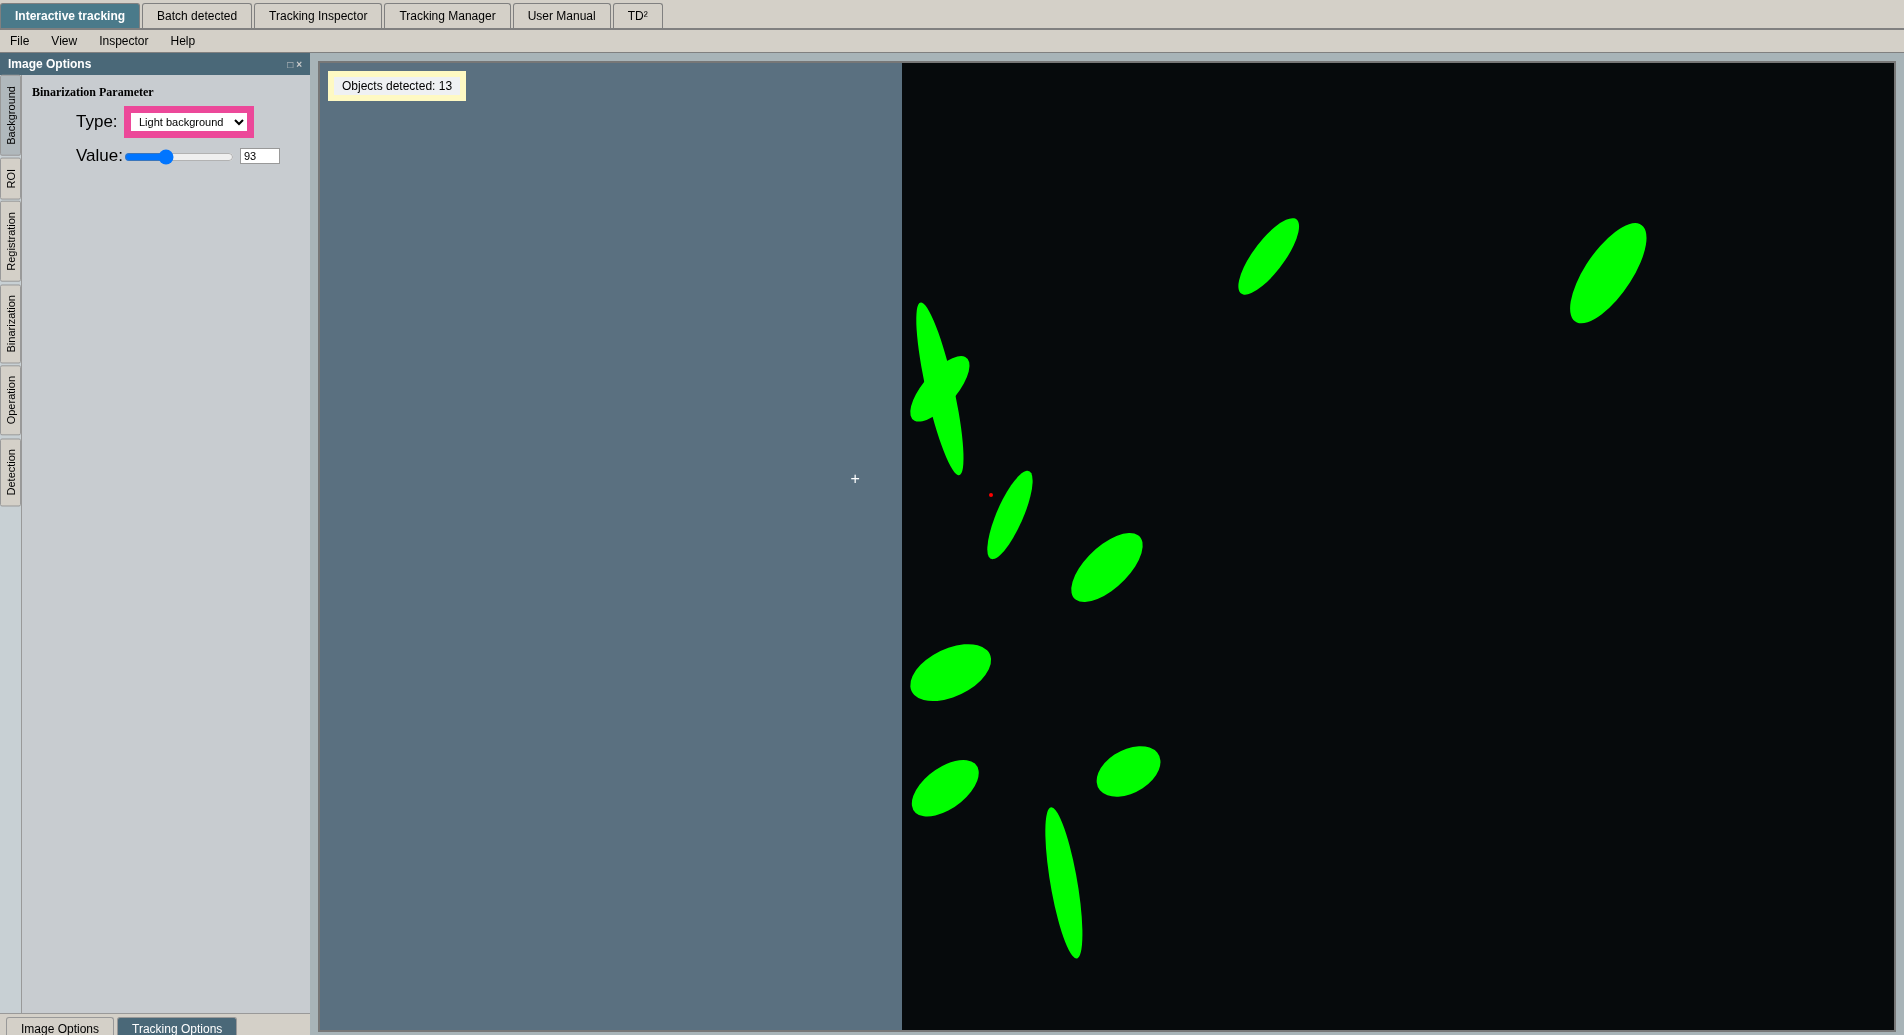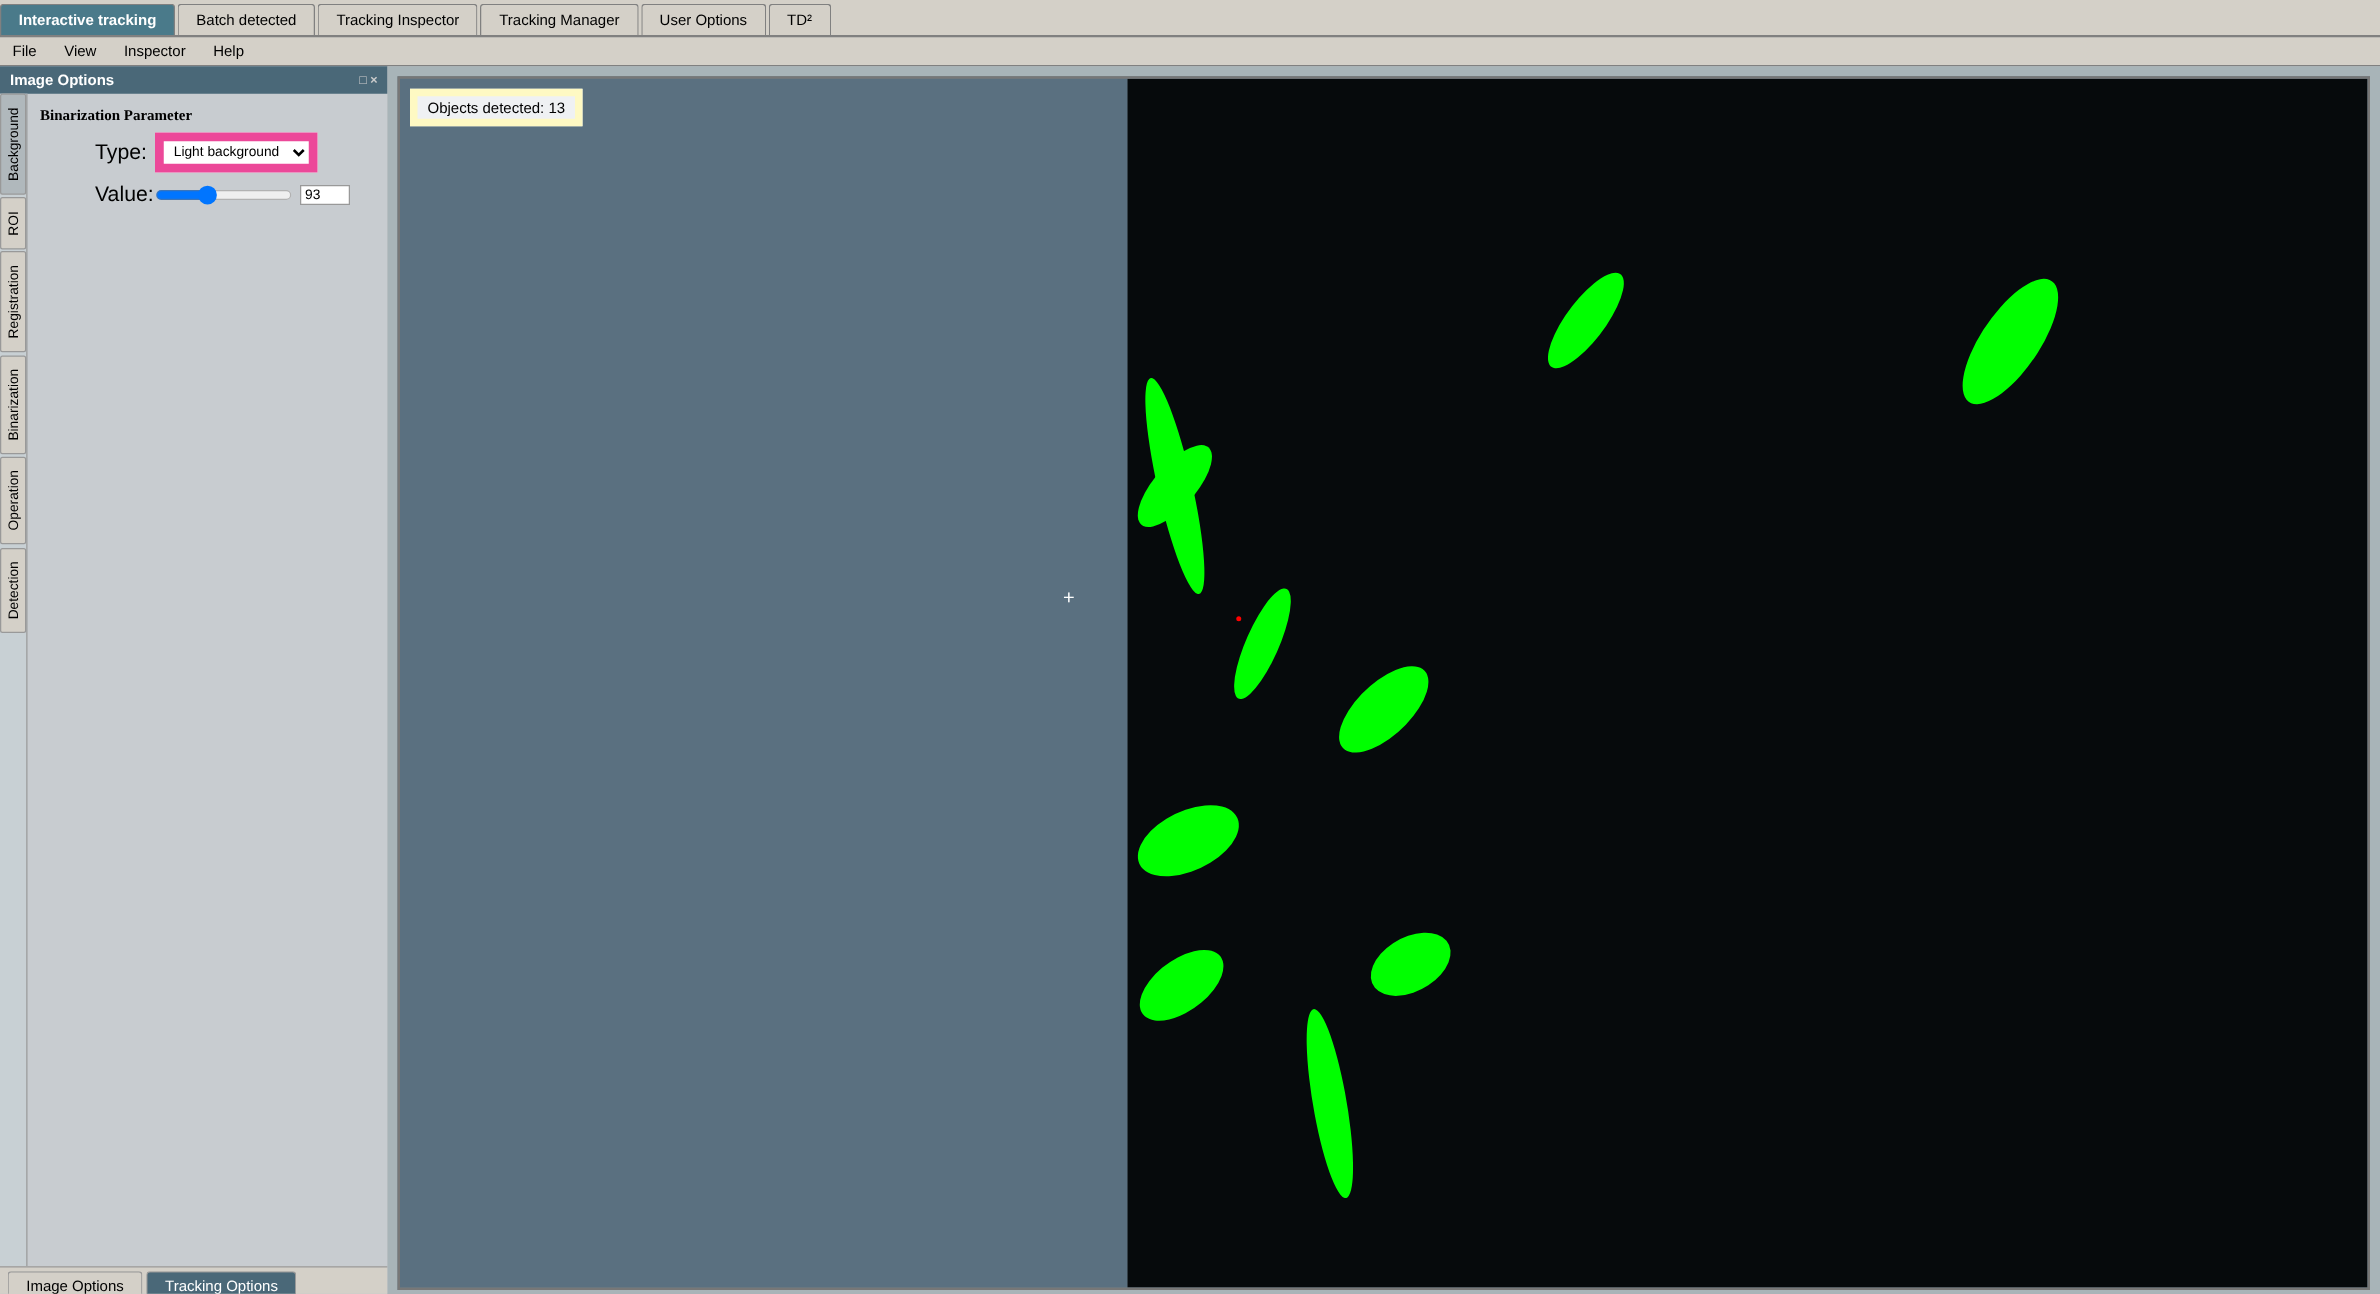--- a/index.html
+++ b/index.html
@@ -122,21 +122,21 @@
     }
     select.form-select {
       padding: 2px 4px;
       font-size: 11px;
       border: 7px solid #ec4899;
       background: white;
       width: 130px;
     }
     .slider-container {
       display: flex;
-      align-items: center;
+      align-items: flex-end;
       gap: 6px;
     }
     input[type="range"] {
       width: 110px;
       height: 14px;
     }
     .spinbox {
       width: 40px;
       border: 1px solid #999;
       background: white;
@@ -242,21 +242,21 @@
     }
   </style>
 </head>
 <body>
 
 <div class="tab-bar">
   <div class="tab active">Interactive tracking</div>
   <div class="tab">Batch detected</div>
   <div class="tab">Tracking Inspector</div>
   <div class="tab">Tracking Manager</div>
-  <div class="tab">User Options</div>
+  <div class="tab">User Manual</div>
   <div class="tab">TD²</div>
 </div>
 
 <div class="menu-bar">
   <span class="menu-item">File</span>
   <span class="menu-item">View</span>
   <span class="menu-item">Inspector</span>
   <span class="menu-item">Help</span>
 </div>
 

